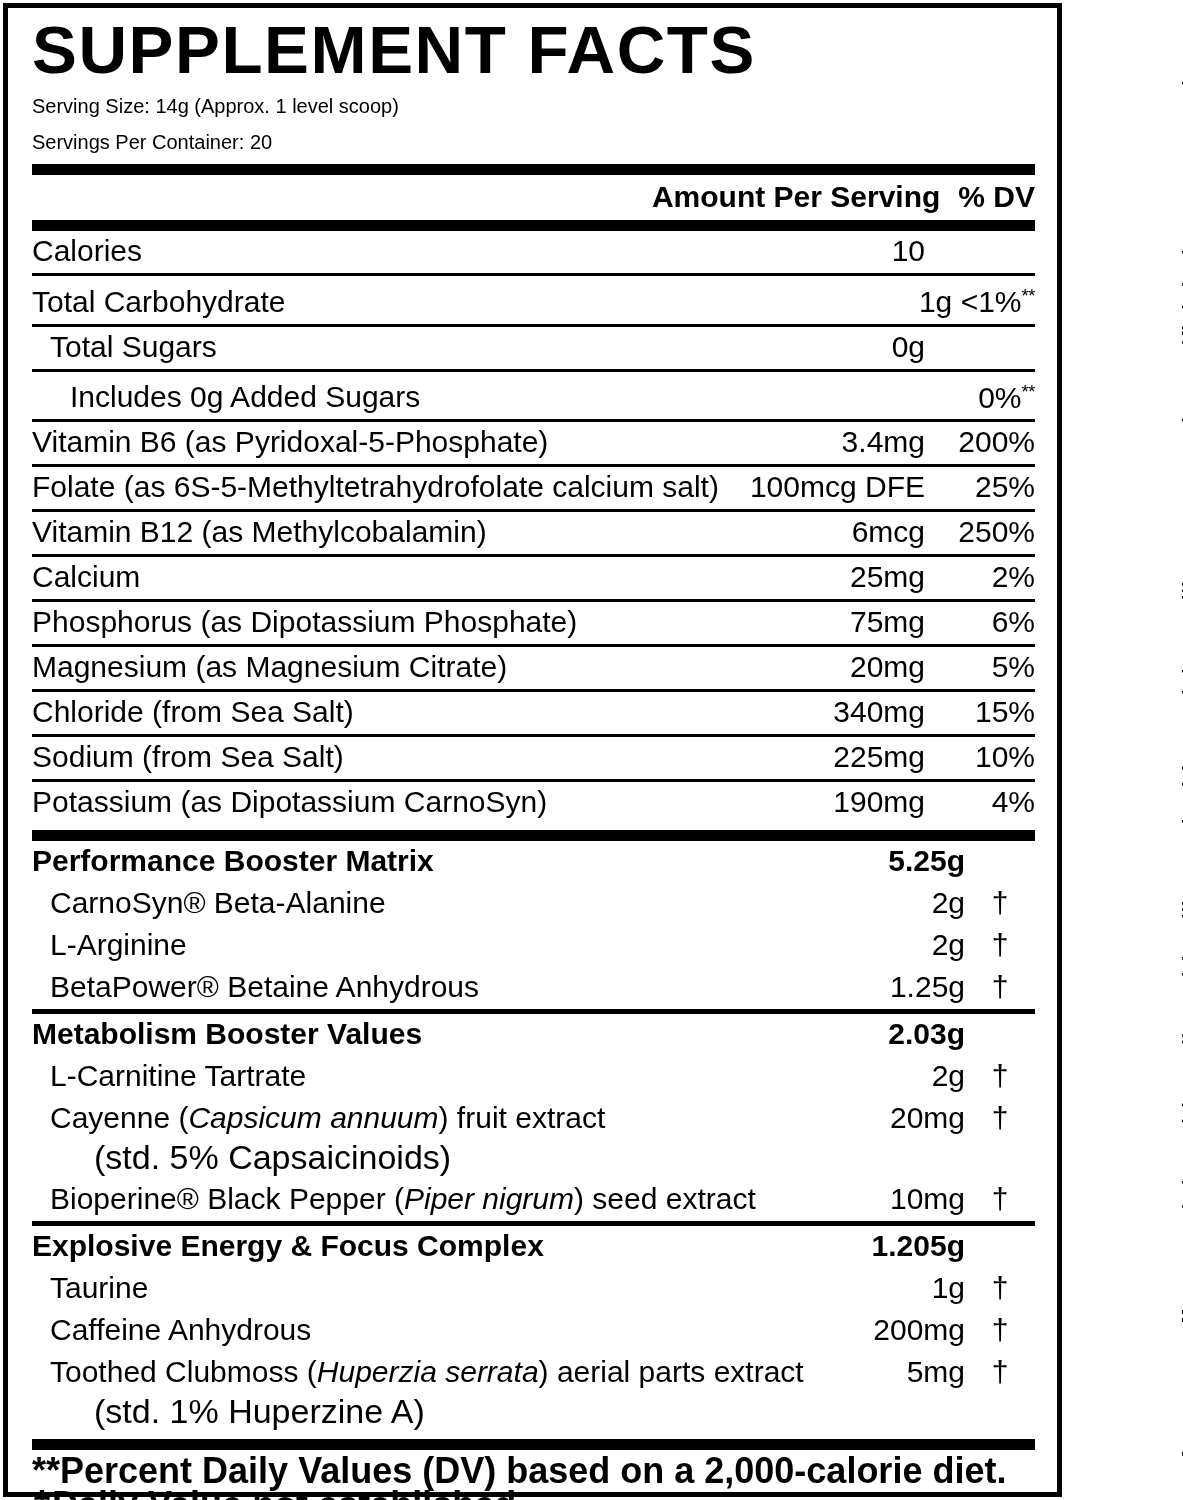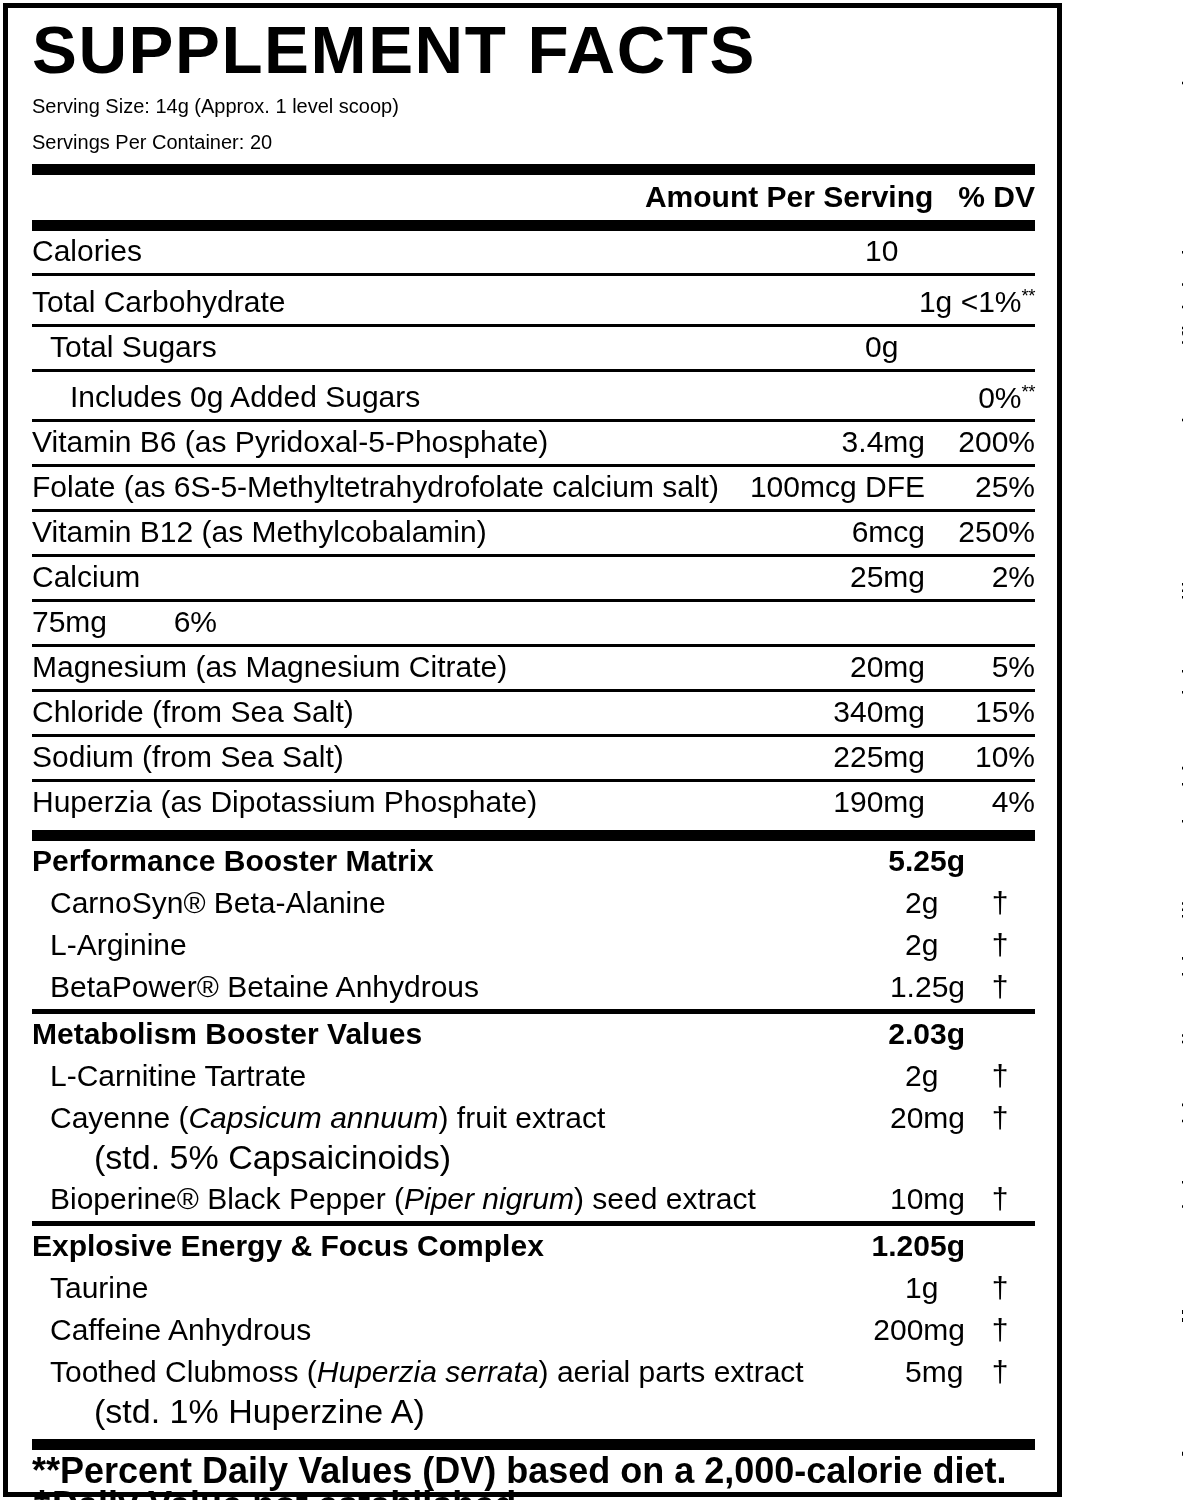--- a/index.html
+++ b/index.html
@@ -70,36 +70,36 @@
 
   
   .hdr {
     display: flex;
     align-items: flex-end;
     justify-content: flex-end;
     font-weight: bold;
     font-size: 30px;
     line-height: 40px;
     padding: 2px 0 3px 0;
-    gap: 7px;
   }
   .hdr .aps { white-space: nowrap; }
   .hdr .dv  { white-space: nowrap; margin-left: 18px; }
 
   .row {
     display: flex;
     align-items: baseline;
     font-size: 30px;
     line-height: 34px;
     padding: 3px 0 5px 0;
     white-space: nowrap;
   }
   .row .nm { flex: 1 1 auto; }
   .row .amt {
     flex: 0 0 auto;
+    text-align: right;
     min-width: 60px;
   }
   .row .dv {
     flex: 0 0 auto;
     text-align: right;
     width: 110px;
   }
   .row .dag {
     flex: 0 0 auto;
     text-align: center;
@@ -230,20 +230,21 @@
           <span class="dv">250%</span>
         </div>
         <div class="bar-thin"></div>
         <div class="row">
           <span class="nm">Calcium</span>
           <span class="amt">25mg</span>
           <span class="dv">2%</span>
         </div>
         <div class="bar-thin"></div>
         <div class="row">
+          <span class="nm">Phosphorus (as Dipotassium Phosphate)</span>
           <span class="amt">75mg</span>
           <span class="dv">6%</span>
         </div>
         <div class="bar-thin"></div>
         <div class="row">
           <span class="nm">Magnesium (as Magnesium Citrate)</span>
           <span class="amt">20mg</span>
           <span class="dv">5%</span>
         </div>
         <div class="bar-thin"></div>
@@ -253,21 +254,21 @@
           <span class="dv">15%</span>
         </div>
         <div class="bar-thin"></div>
         <div class="row">
           <span class="nm">Sodium (from Sea Salt)</span>
           <span class="amt">225mg</span>
           <span class="dv">10%</span>
         </div>
         <div class="bar-thin"></div>
         <div class="row">
-          <span class="nm">Huperzia (as Dipotassium Phosphate)</span>
+          <span class="nm">Potassium (as Dipotassium CarnoSyn)</span>
           <span class="amt">190mg</span>
           <span class="dv">4%</span>
         </div>
       </div>
 
     <div id="blend-sections">
         <div class="bar-thick" style="margin-top: 6px;"></div>
         <div class="row bold">
           <span class="nm">Performance Booster Matrix</span>
           <span class="amt">5.25g</span>

